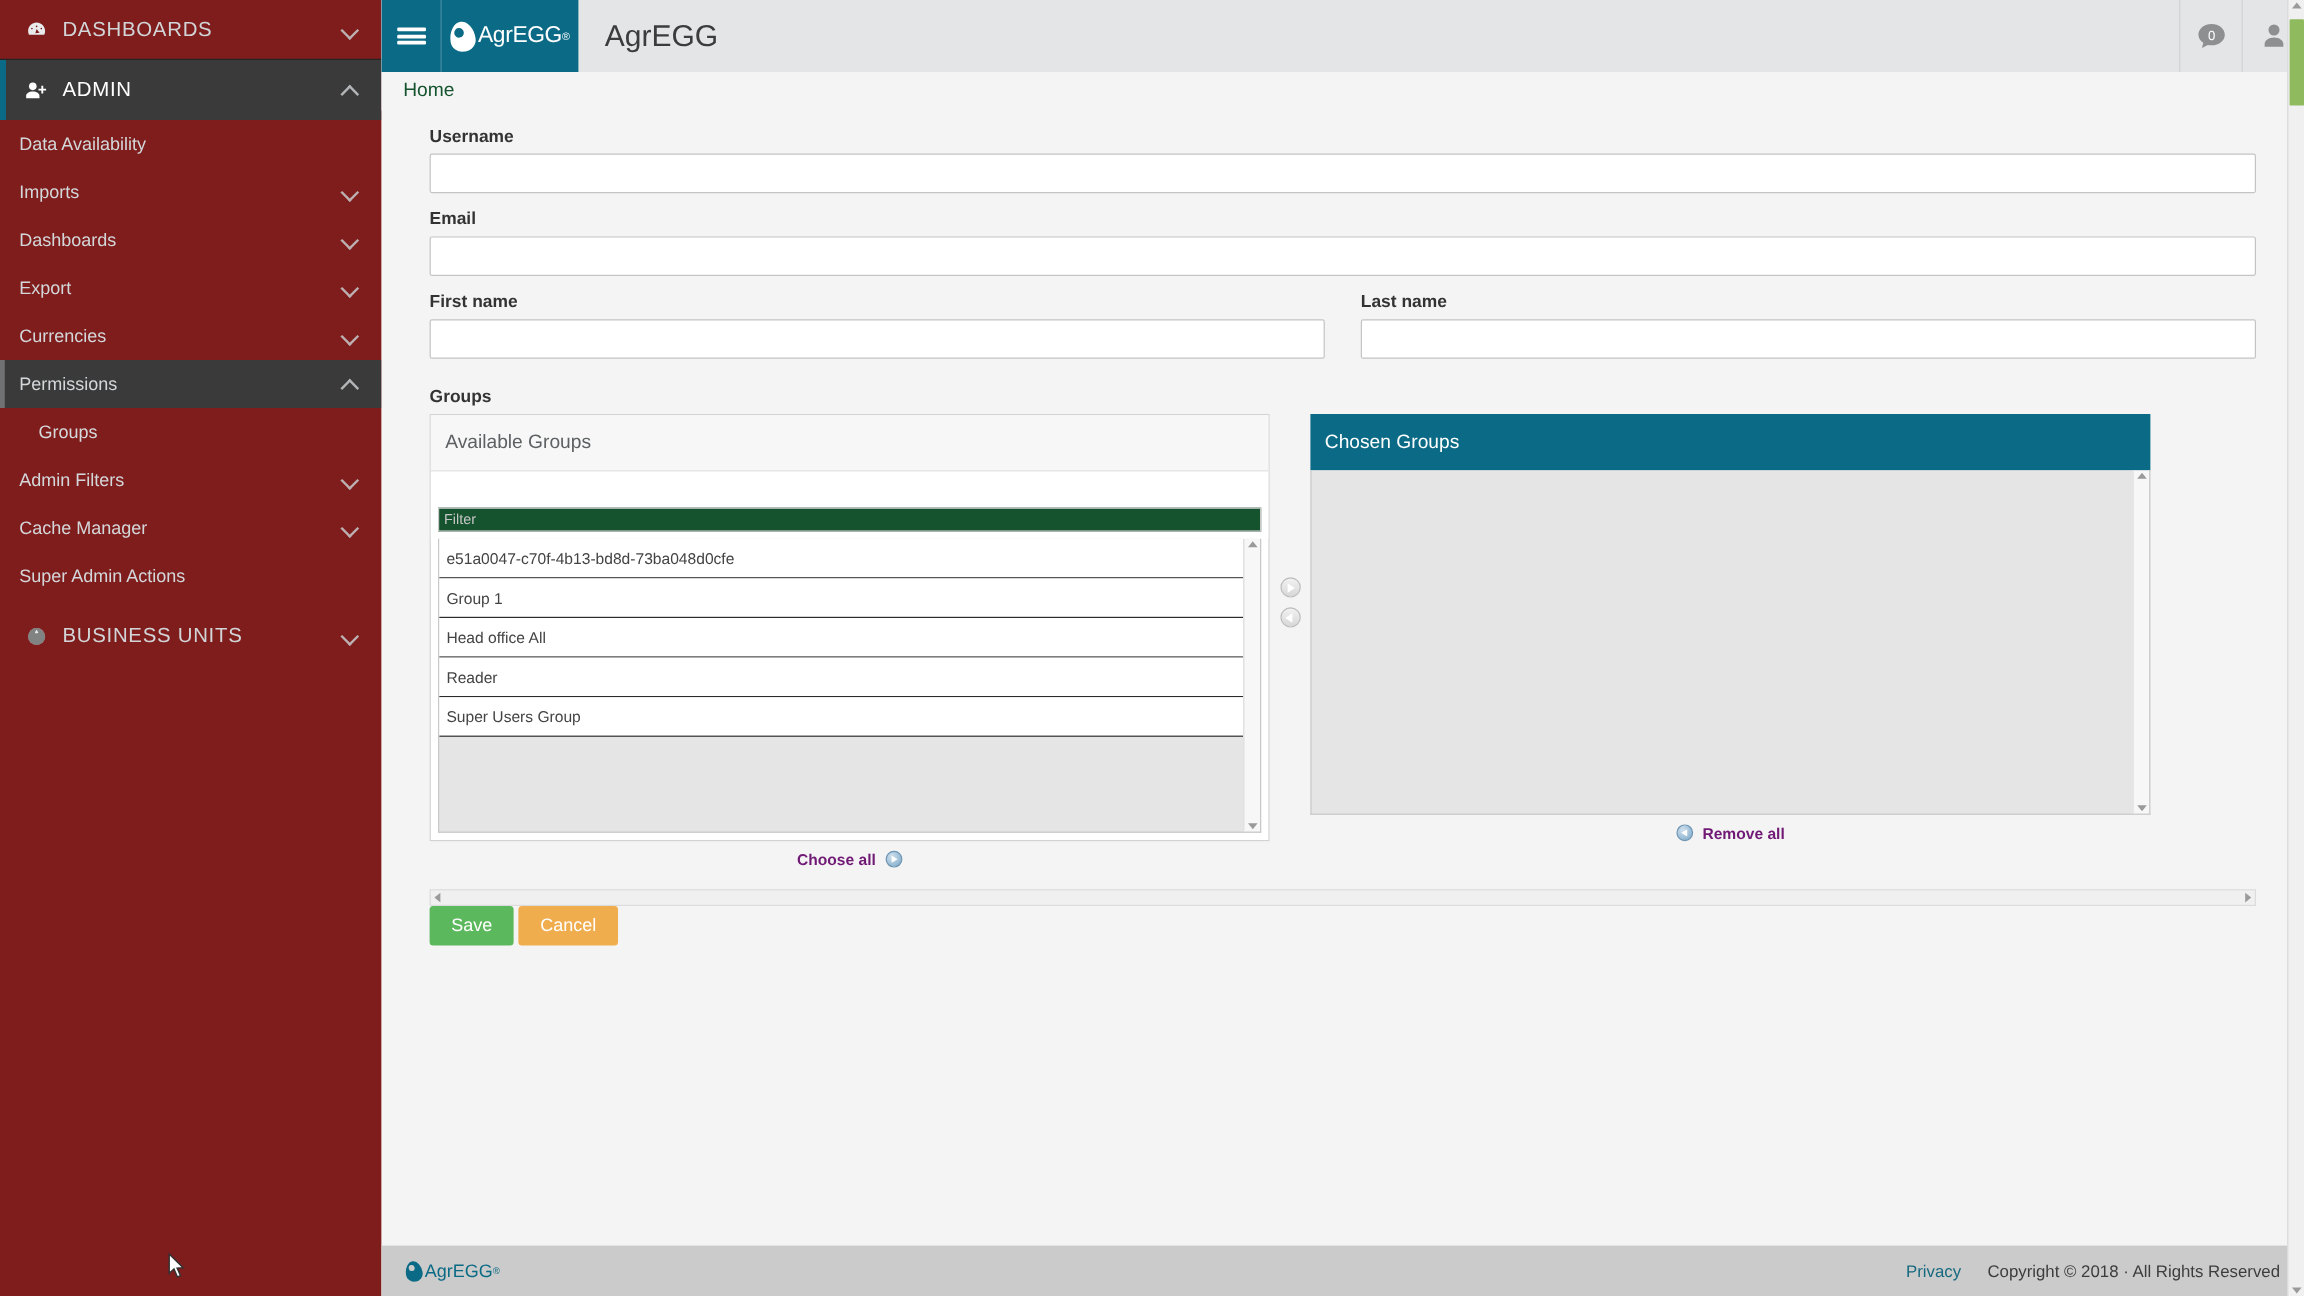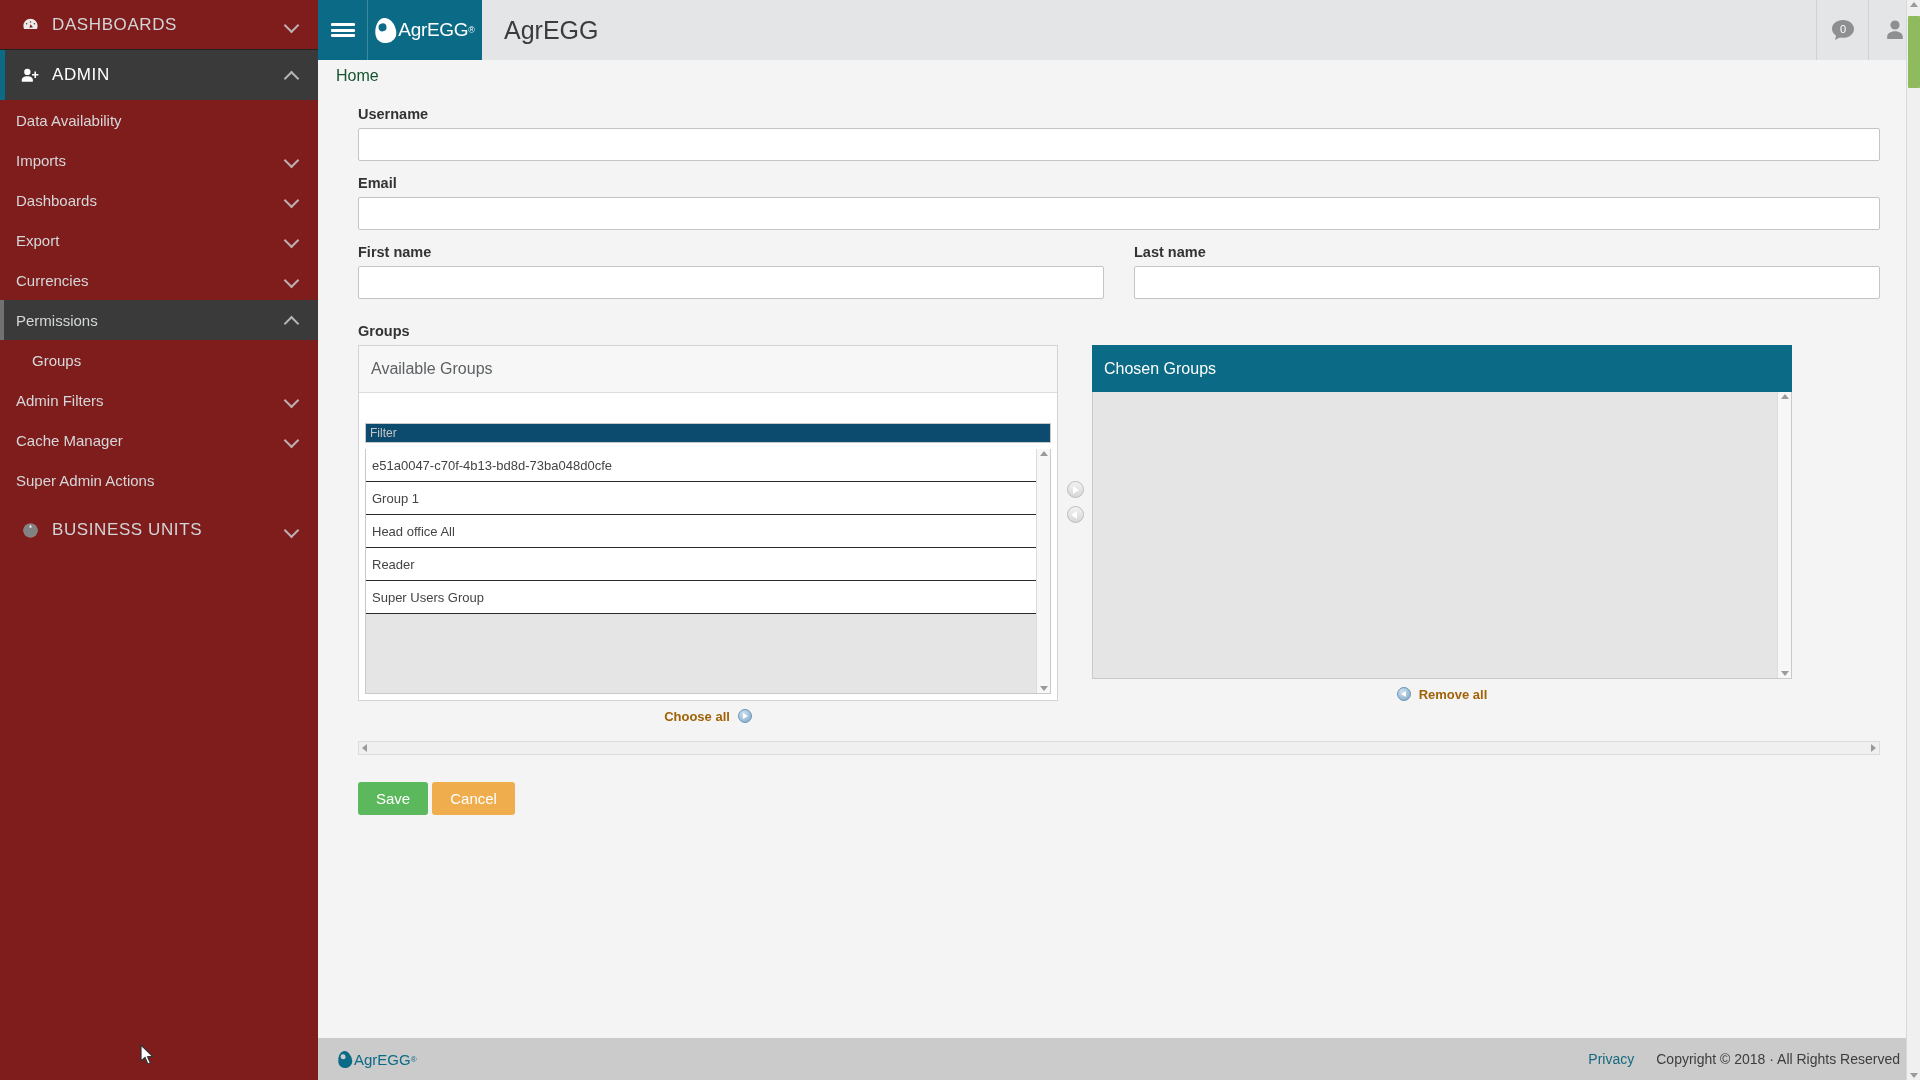--- a/index.html
+++ b/index.html
@@ -122,21 +122,21 @@
   .panel-head {
     height: 47px; display: flex; align-items: center; padding-left: 12px;
     font-size: 16px; color: #5d6163; background: #f7f7f7; border-bottom: 1px solid #ddd;
   }
   .panel-head.teal { background: #0b6a85; color: #fff; border-bottom: none; }
   .filter-zone { padding: 8px 6px 6px 6px; background:#fff; }
   .filter-spacer { height: 22px; }
   .filter-input {
     width: 100%; height: 20px; border: 1px solid #c9c9c9;
     font-size: 12px; color: #999; padding: 0 4px; outline: none;
-    font-family: "Liberation Sans", sans-serif; background:#0c4a6e;
+    font-family: "Liberation Sans", sans-serif; background:#14532d;
   }
   .filter-input::placeholder { color: #c6c6c6; }
   .listbox {
     height: 245px; border: 1px solid #c9c9c9; border-top: none;
     margin: 0 6px 6px 6px; overflow: hidden; position: relative; background: #e5e5e5;
   }
   .listbox.tall { height: 287px; margin: 0; border: 1px solid #c9c9c9; border-top: none; }
   .lb-inner { position: absolute; inset: 0; right: 14px; }
   .lb-item {
     height: 33px; line-height: 33px; padding-left: 6px;
@@ -158,40 +158,40 @@
     width: 17px; height: 17px; border-radius: 50%;
     background: linear-gradient(#f2f2f2, #d7d7d7);
     border: 1px solid #bcbcbc; margin: 4px 0;
     display: flex; align-items: center; justify-content: center; cursor: pointer;
   }
   .circ-btn .tri-r { width:0;height:0;border-top:4px solid transparent;border-bottom:4px solid transparent;border-left:6px solid #fff; margin-left:2px;}
   .circ-btn .tri-l { width:0;height:0;border-top:4px solid transparent;border-bottom:4px solid transparent;border-right:6px solid #fff; margin-right:2px;}
 
   .panel-foot {
     display: flex; align-items: center; justify-content: center;
-    gap: 8px; height: 30px; font-size: 13px; font-weight: bold; color: #a16207;
+    gap: 8px; height: 30px; font-size: 13px; font-weight: bold; color: #701a75;
     cursor: pointer;
   }
   .blue-circ {
     width: 14px; height: 14px; border-radius: 50%;
     background: radial-gradient(circle at 35% 30%, #cfe0ee, #7ba7c7);
     border: 1px solid #6d94b3; display:flex; align-items:center; justify-content:center;
   }
   .blue-circ .tri-r { width:0;height:0;border-top:3px solid transparent;border-bottom:3px solid transparent;border-left:5px solid #fff; margin-left:1px;}
   .blue-circ .tri-l { width:0;height:0;border-top:3px solid transparent;border-bottom:3px solid transparent;border-right:5px solid #fff; margin-right:1px;}
 
   .hscroll {
     height: 14px; background: #f0f0f0; border: 1px solid #dcdcdc;
     margin-top: 10px; display: flex; align-items: center; justify-content: space-between;
     padding: 0 3px; cursor: pointer;
   }
   .hscroll .arr-l { width:0;height:0;border-top:4px solid transparent;border-bottom:4px solid transparent;border-right:5px solid #9a9a9a;}
   .hscroll .arr-r { width:0;height:0;border-top:4px solid transparent;border-bottom:4px solid transparent;border-left:5px solid #9a9a9a;}
 
-  .btnrow { margin-top: 27px; display: flex; gap: 4px; align-items: flex-end; }
+  .btnrow { display: flex; gap: 4px; align-items: flex-end; }
   .btn {
     height: 33px; padding: 0 18px; border: none; border-radius: 3px;
     color: #fff; font-size: 15px; cursor: pointer;
     font-family: "Liberation Sans", sans-serif;
   }
   .btn.save { background: #5cb85c; }
   .btn.cancel { background: #f0ad4e; }
 
   
   .footer {

